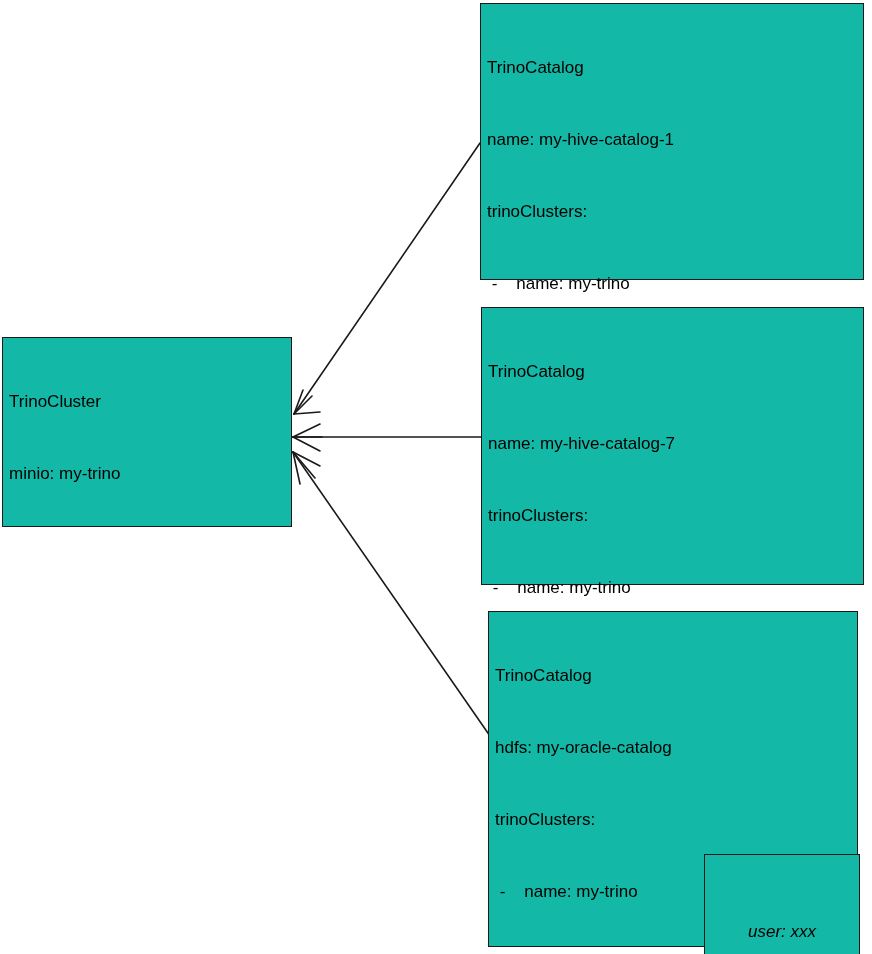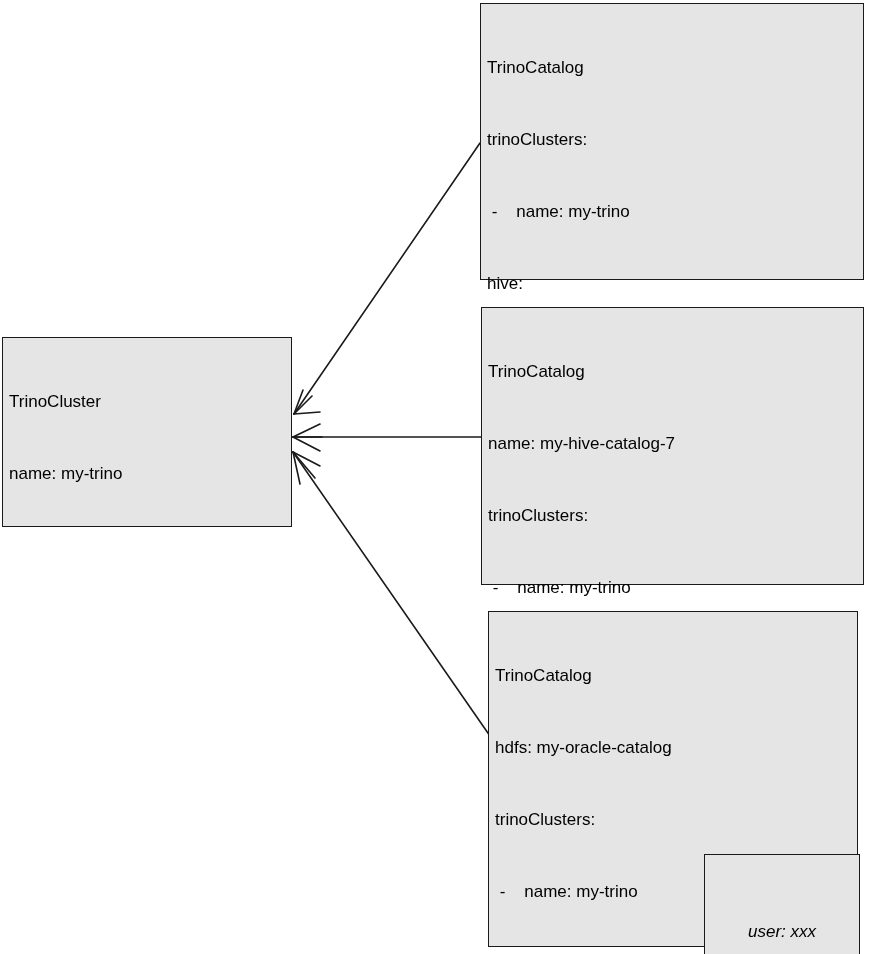--- a/index.html
+++ b/index.html
@@ -13,21 +13,21 @@
     width: 872px;
     height: 954px;
     background: #ffffff;
     overflow: hidden;
     font-family: "Liberation Sans", sans-serif;
     color: #000000;
   }
   .node {
     position: absolute;
     box-sizing: border-box;
-    background: #e5e5e5;
+    background: #14b8a6;
     border: 1.6px solid #1a1a1a;
   }
   .node-text {
     position: absolute;
     left: 6px;
     top: 4px;
     right: 4px;
     font-size: 17px;
     line-height: 24px;
     white-space: pre;
@@ -139,27 +139,28 @@
     <g>
       <line class="edge-line" x1="762" y1="816" x2="788" y2="852"></line>
       <path class="arrow-head" d="M 788 852 L 768 838"></path>
       <path class="arrow-head" d="M 788 852 L 779 828"></path>
     </g>
   </svg>
 
   <div class="node" id="trino-cluster">
     <div class="node-text">
       <span class="ln">TrinoCluster</span>
-      <span class="ln">name: my-trino</span>
+      <span class="ln">minio: my-trino</span>
     </div>
   </div>
 
   <div class="node" id="catalog-1">
     <div class="node-text">
       <span class="ln">TrinoCatalog</span>
+      <span class="ln">name: my-hive-catalog-1</span>
       <span class="ln">trinoClusters:</span>
       <span class="ln"> -    name: my-trino</span>
       <span class="ln">hive:</span>
       <span class="ln">   s3: # S3ConnnectionSpec</span>
       <span class="ln">      inline:</span>
       <span class="ln">         host: minio</span>
       <span class="ln">   metastore: # whatever</span>
     </div>
   </div>
 

